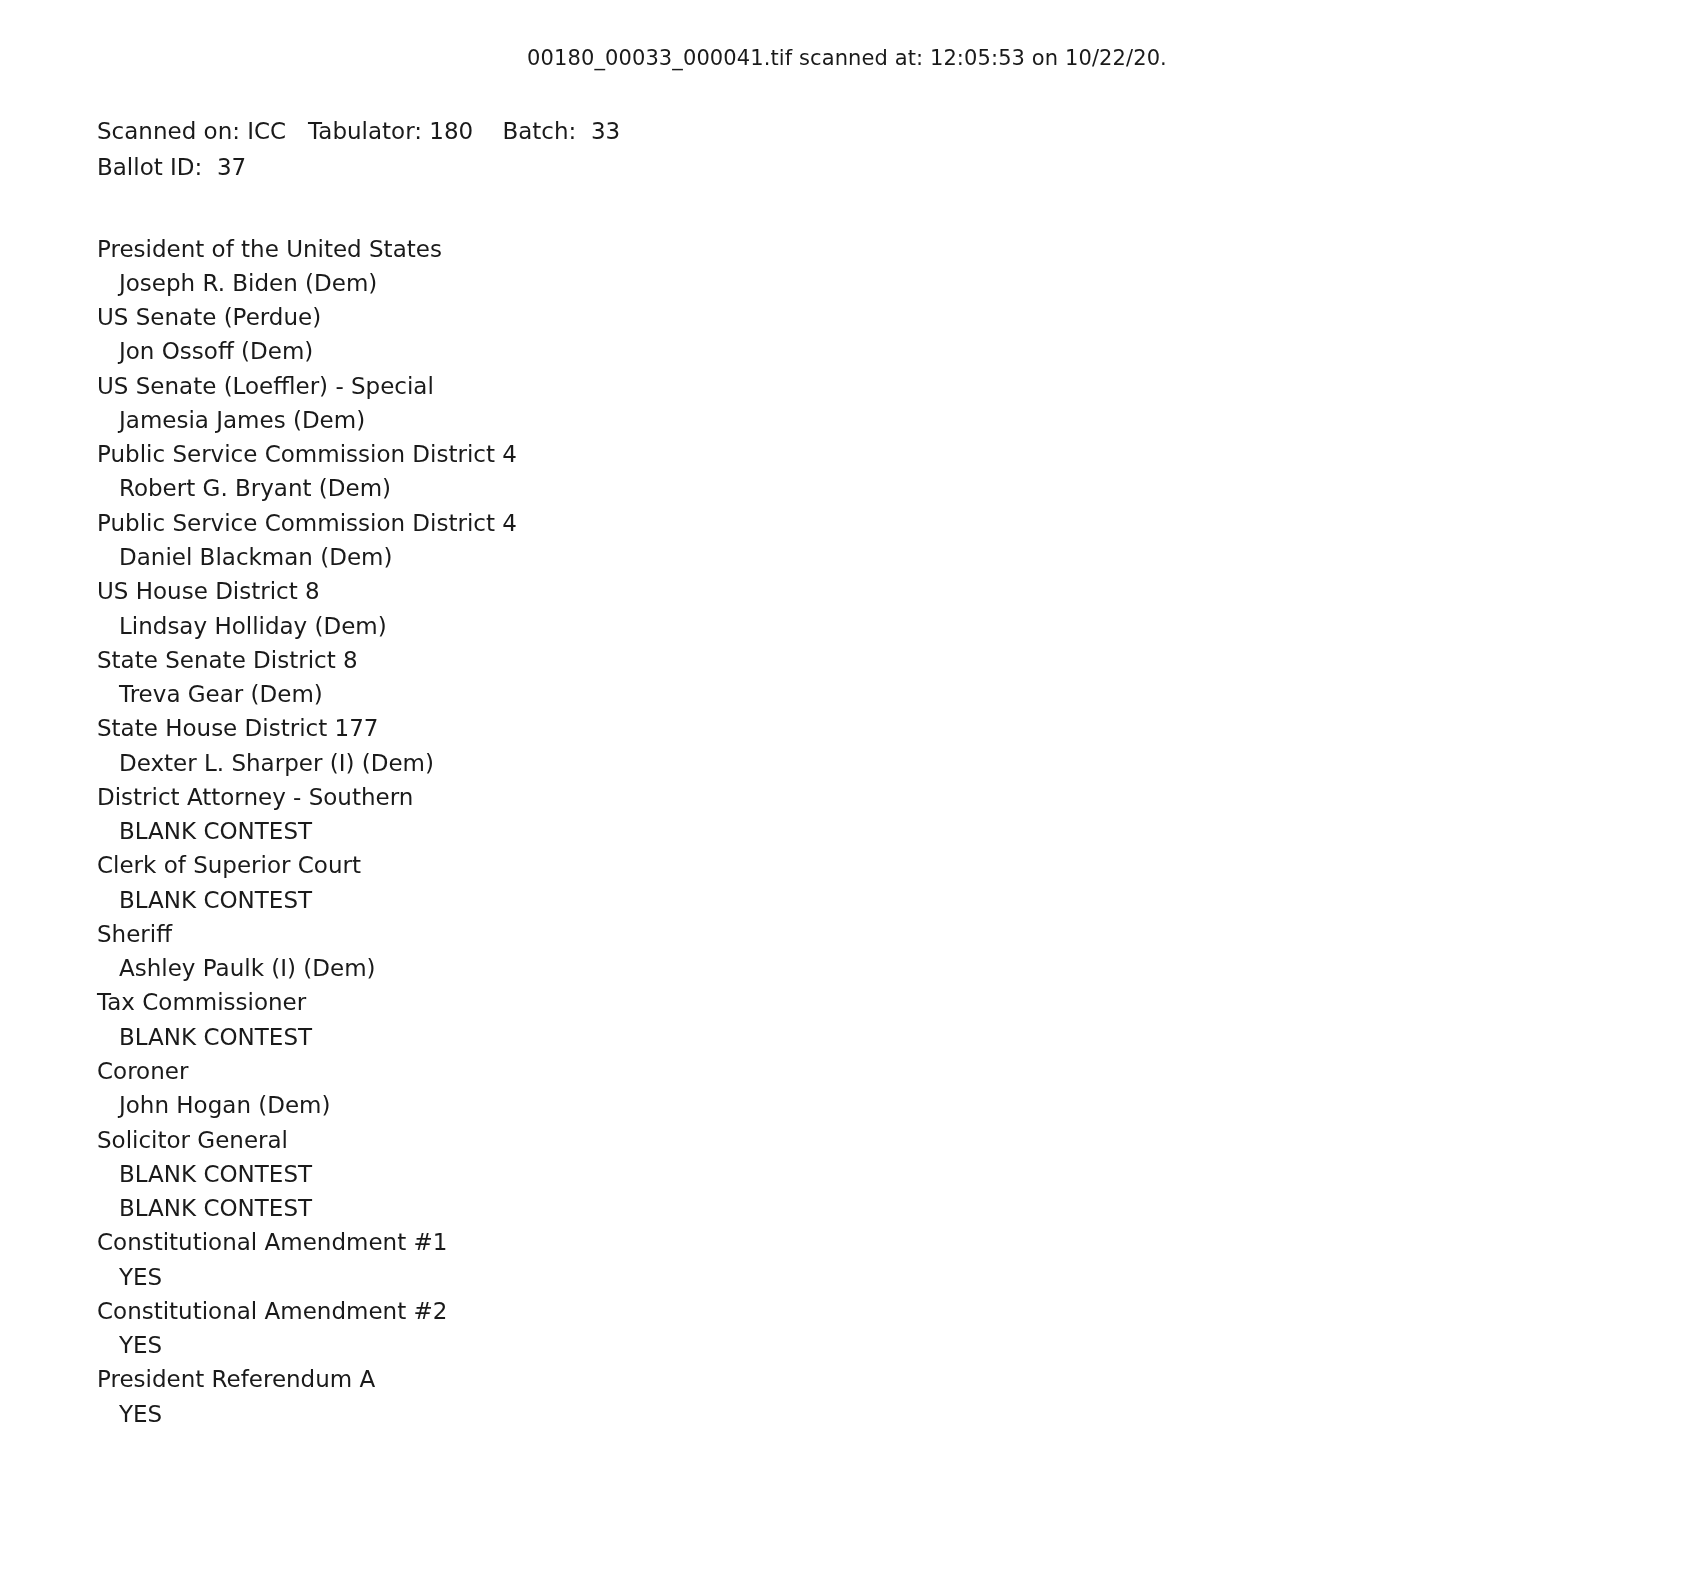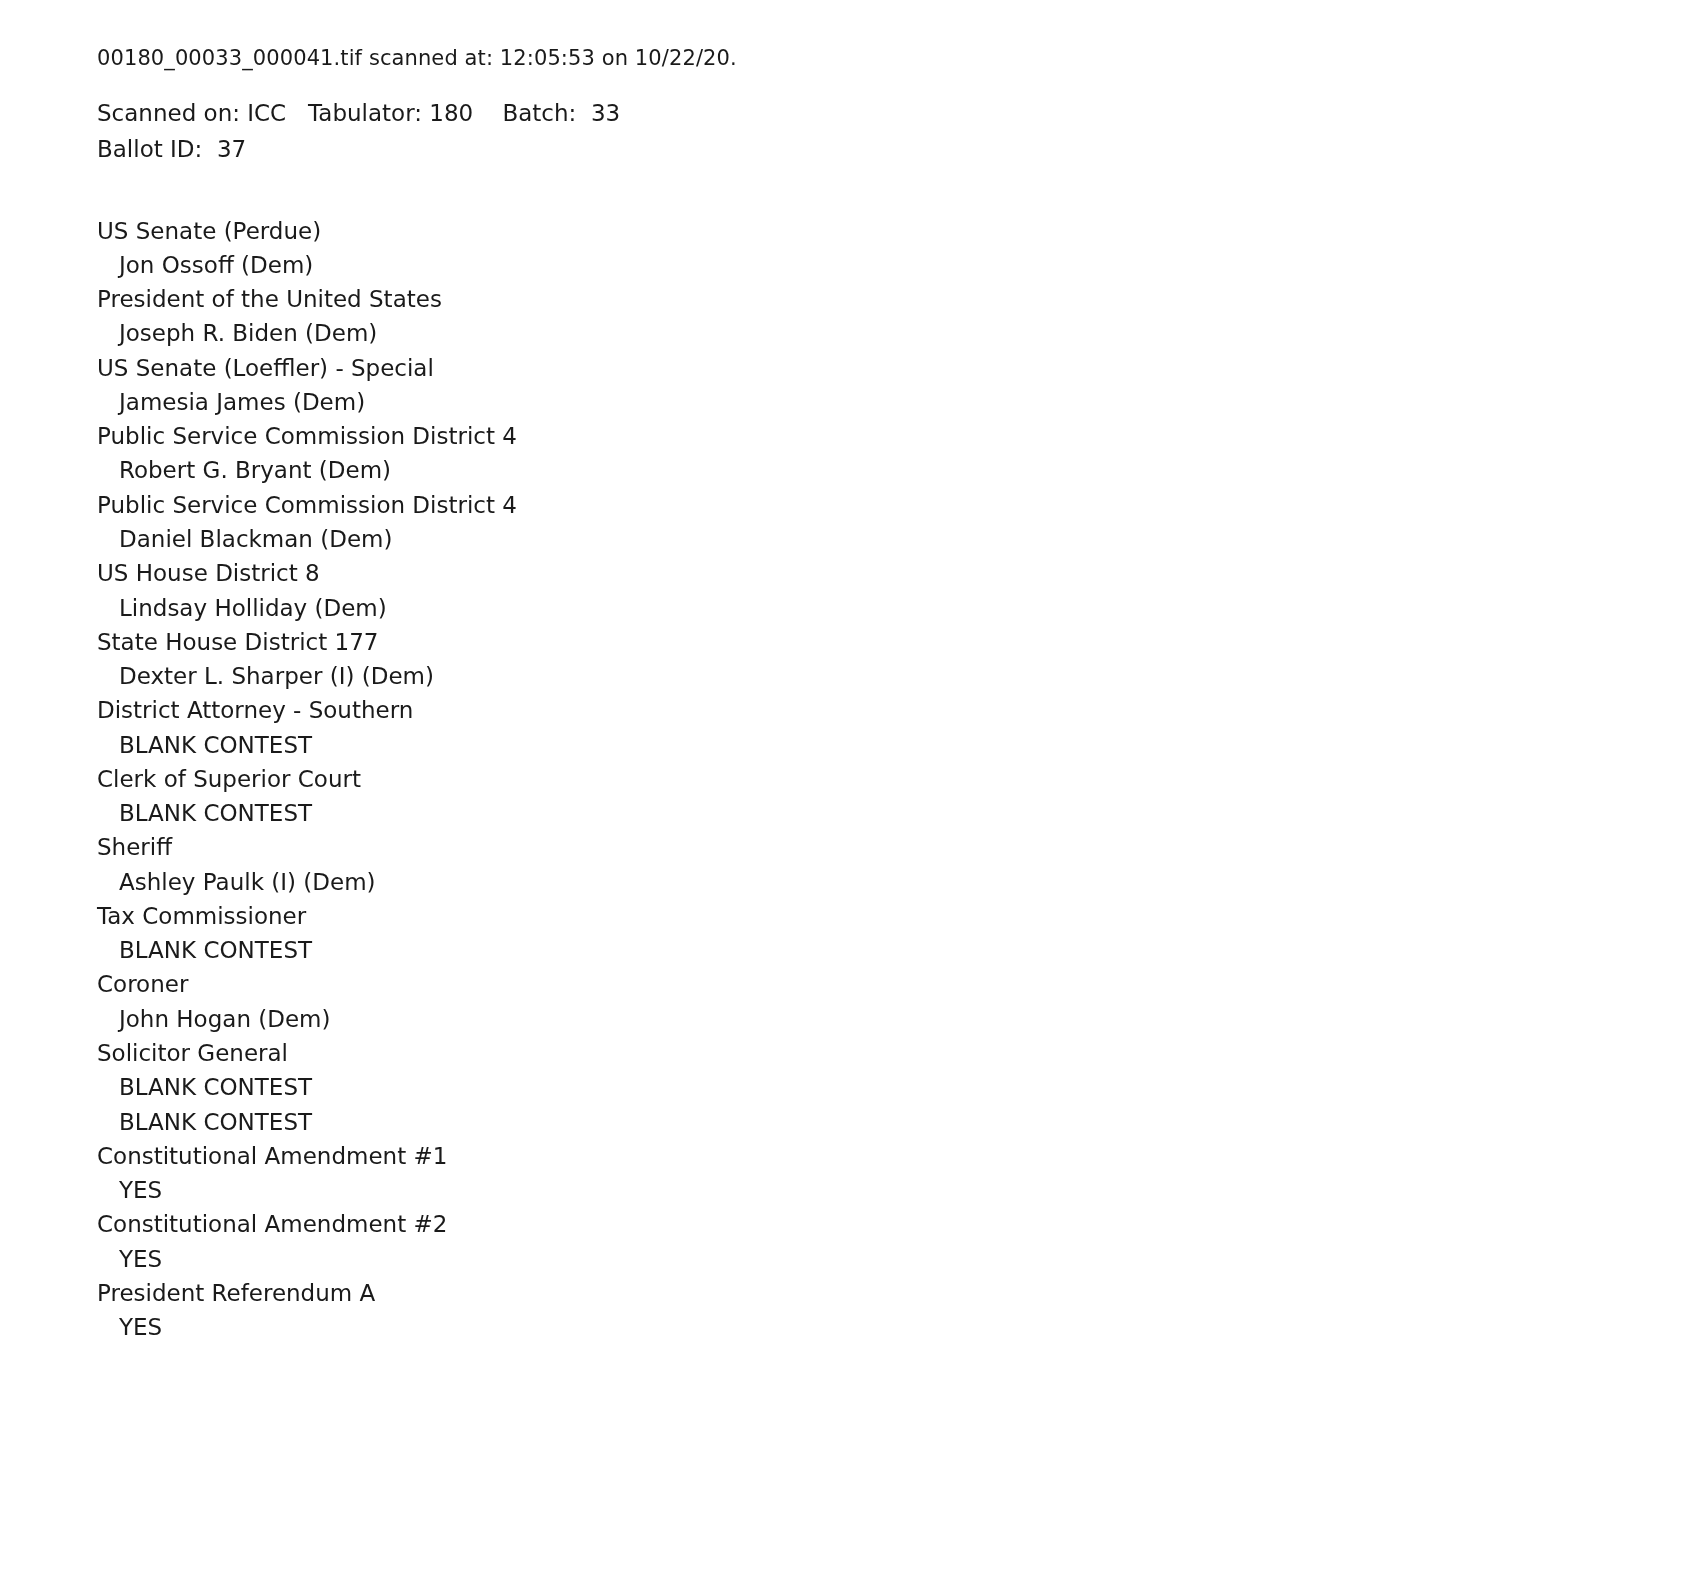--- a/index.html
+++ b/index.html
@@ -25,22 +25,23 @@
   .doc-body {
     position: absolute;
     left: 97px;
     top: 44px;
     width: 1500px;
   }
   .scan-header {
     font-size: 21px;
     line-height: 1.35;
     letter-spacing: 0.1px;
-    margin: 0 0 24px 0;
+    margin: 0 0 42px 0;
     white-space: pre;
+    text-align: center;
   }
   .meta-block {
     font-size: 23px;
     line-height: 1.55;
     margin: 12px 0 46px 0;
   }
   .meta-line {
     white-space: pre;
   }
   .contest-list {
@@ -73,27 +74,27 @@
     <div class="scan-header">00180_00033_000041.tif scanned at: 12:05:53 on 10/22/20.</div>
 
     <div class="meta-block">
       <div class="meta-line">Scanned on: ICC   Tabulator: 180    Batch:  33</div>
       <div class="meta-line">Ballot ID:  37</div>
     </div>
 
     <ul class="contest-list">
 
       <li class="contest">
-        <div class="contest-title">US Senate (Perdue)</div>
-        <div class="contest-choice">Jon Ossoff (Dem)</div>
+        <div class="contest-title">President of the United States</div>
+        <div class="contest-choice">Joseph R. Biden (Dem)</div>
       </li>
 
       <li class="contest">
-        <div class="contest-title">President of the United States</div>
-        <div class="contest-choice">Joseph R. Biden (Dem)</div>
+        <div class="contest-title">US Senate (Perdue)</div>
+        <div class="contest-choice">Jon Ossoff (Dem)</div>
       </li>
 
       <li class="contest">
         <div class="contest-title">US Senate (Loeffler) - Special</div>
         <div class="contest-choice">Jamesia James (Dem)</div>
       </li>
 
       <li class="contest">
         <div class="contest-title">Public Service Commission District 4</div>
         <div class="contest-choice">Robert G. Bryant (Dem)</div>
@@ -102,20 +103,24 @@
       <li class="contest">
         <div class="contest-title">Public Service Commission District 4</div>
         <div class="contest-choice">Daniel Blackman (Dem)</div>
       </li>
 
       <li class="contest">
         <div class="contest-title">US House District 8</div>
         <div class="contest-choice">Lindsay Holliday (Dem)</div>
       </li>
 
+      <li class="contest">
+        <div class="contest-title">State Senate District 8</div>
+        <div class="contest-choice">Treva Gear (Dem)</div>
+      </li>
 
       <li class="contest">
         <div class="contest-title">State House District 177</div>
         <div class="contest-choice">Dexter L. Sharper (I) (Dem)</div>
       </li>
 
       <li class="contest">
         <div class="contest-title">District Attorney - Southern</div>
         <div class="contest-choice">BLANK CONTEST</div>
       </li>

